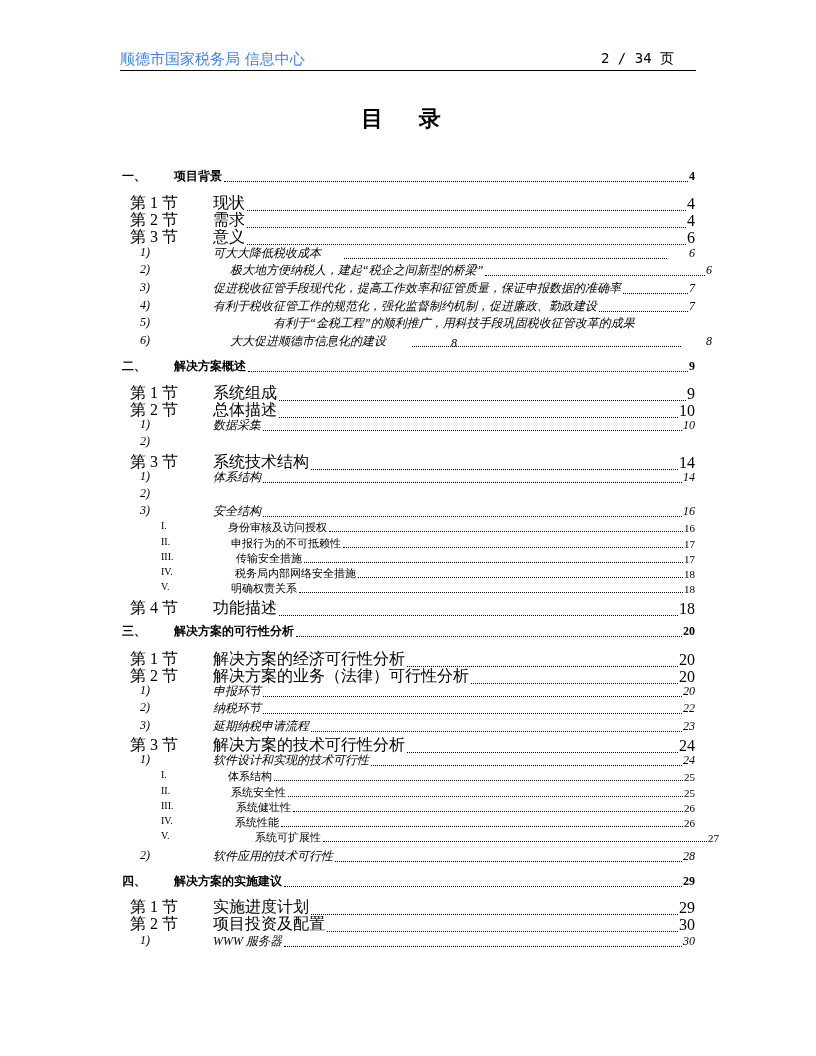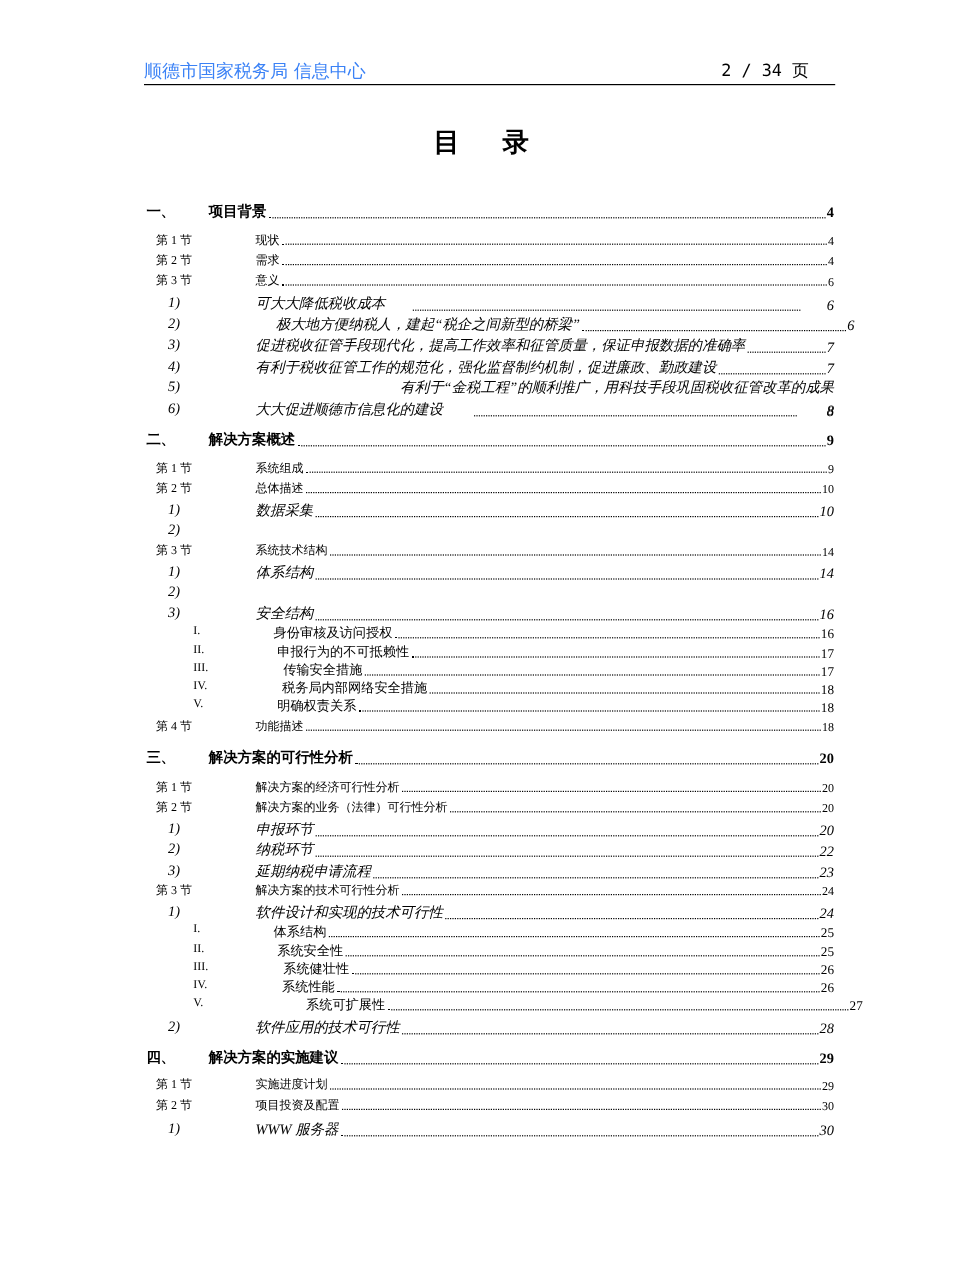--- a/index.html
+++ b/index.html
@@ -10,26 +10,26 @@
             border-bottom: 1px solid #000; }
   .header-left { position: absolute; left: 0; top: 2px; font-family: "DejaVu Sans", sans-serif;
                  font-size: 15px; color: #3b82f6; letter-spacing: 0px; }
   .header-right { position: absolute; right: 22px; top: 2px; font-family: "DejaVu Sans Mono", monospace;
                   font-size: 14px; }
   .title { position: absolute; left: 0; width: 816px; top: 104px; text-align: center;
            font-family: "DejaVu Sans", sans-serif; font-weight: bold; font-size: 22px; letter-spacing: 14px; }
   .toc { position: absolute; left: 0; top: 0; width: 816px; height: 1056px; }
   .entry { position: absolute; height: 16px; display: flex; align-items: baseline; font-size: 12px; white-space: nowrap; }
   .entry .num { position: absolute; top: 0; }
-  .entry .label-wrap { position: absolute; top: 0; display: flex; align-items: flex-end; }
+  .entry .label-wrap { position: absolute; top: 0; display: flex; align-items: center; }
   .entry .dots { flex: 1; border-bottom: 1px dotted #000; margin: 0 1px 3px 2px; height: 0; align-self: flex-end; }
   .entry .page-num { text-align: right; }
   .lvl1 { font-weight: bold; font-size: 12px; }
   .lvl1 .dots { border-bottom: 1.5px dotted #000; }
-  .lvl2 { font-size: 10px; }
+  .lvl2 { font-size: 16px; }
   .lvl3 { font-style: italic; font-size: 12px; }
   .lvl4 { font-size: 11px; }
   .lvl4 .num { font-size: 10px; }
 </style>
 </head>
 <body>
 
 <div class="page">
   <div class="header">
     <span class="header-left">顺德市国家税务局 信息中心</span>
@@ -104,21 +104,21 @@
       <div class="entry lvl3" style="top: 315px; left: 0px; width: 816px;">
         <span class="num" style="left: 140px;">5)</span>
         <div class="label-wrap" style="left: 213px; width: 482px; flex-direction: column;">
           <span class="label">有利于“金税工程”的顺利推广，用科技手段巩固税收征管改革的成果</span>
           <span class="dots"></span>
           <span class="page-num">8</span>
         </div>
       </div>
       <div class="entry lvl3" style="top: 333px; left: 0px; width: 816px;">
         <span class="num" style="left: 140px;">6)</span>
-        <div class="label-wrap" style="left: 213px; width: 482px; gap: 24px;">
+        <div class="label-wrap" style="left: 230px; width: 482px; gap: 24px;">
           <span class="label">大大促进顺德市信息化的建设</span>
           <span class="dots"></span>
           <span class="page-num">8</span>
         </div>
       </div>
       <div class="entry lvl1" style="top: 358px; left: 0px; width: 816px;">
         <span class="num" style="left: 122px;">二、</span>
         <div class="label-wrap" style="left: 174px; width: 521px;">
           <span class="label">解决方案概述</span>
           <span class="dots"></span>

